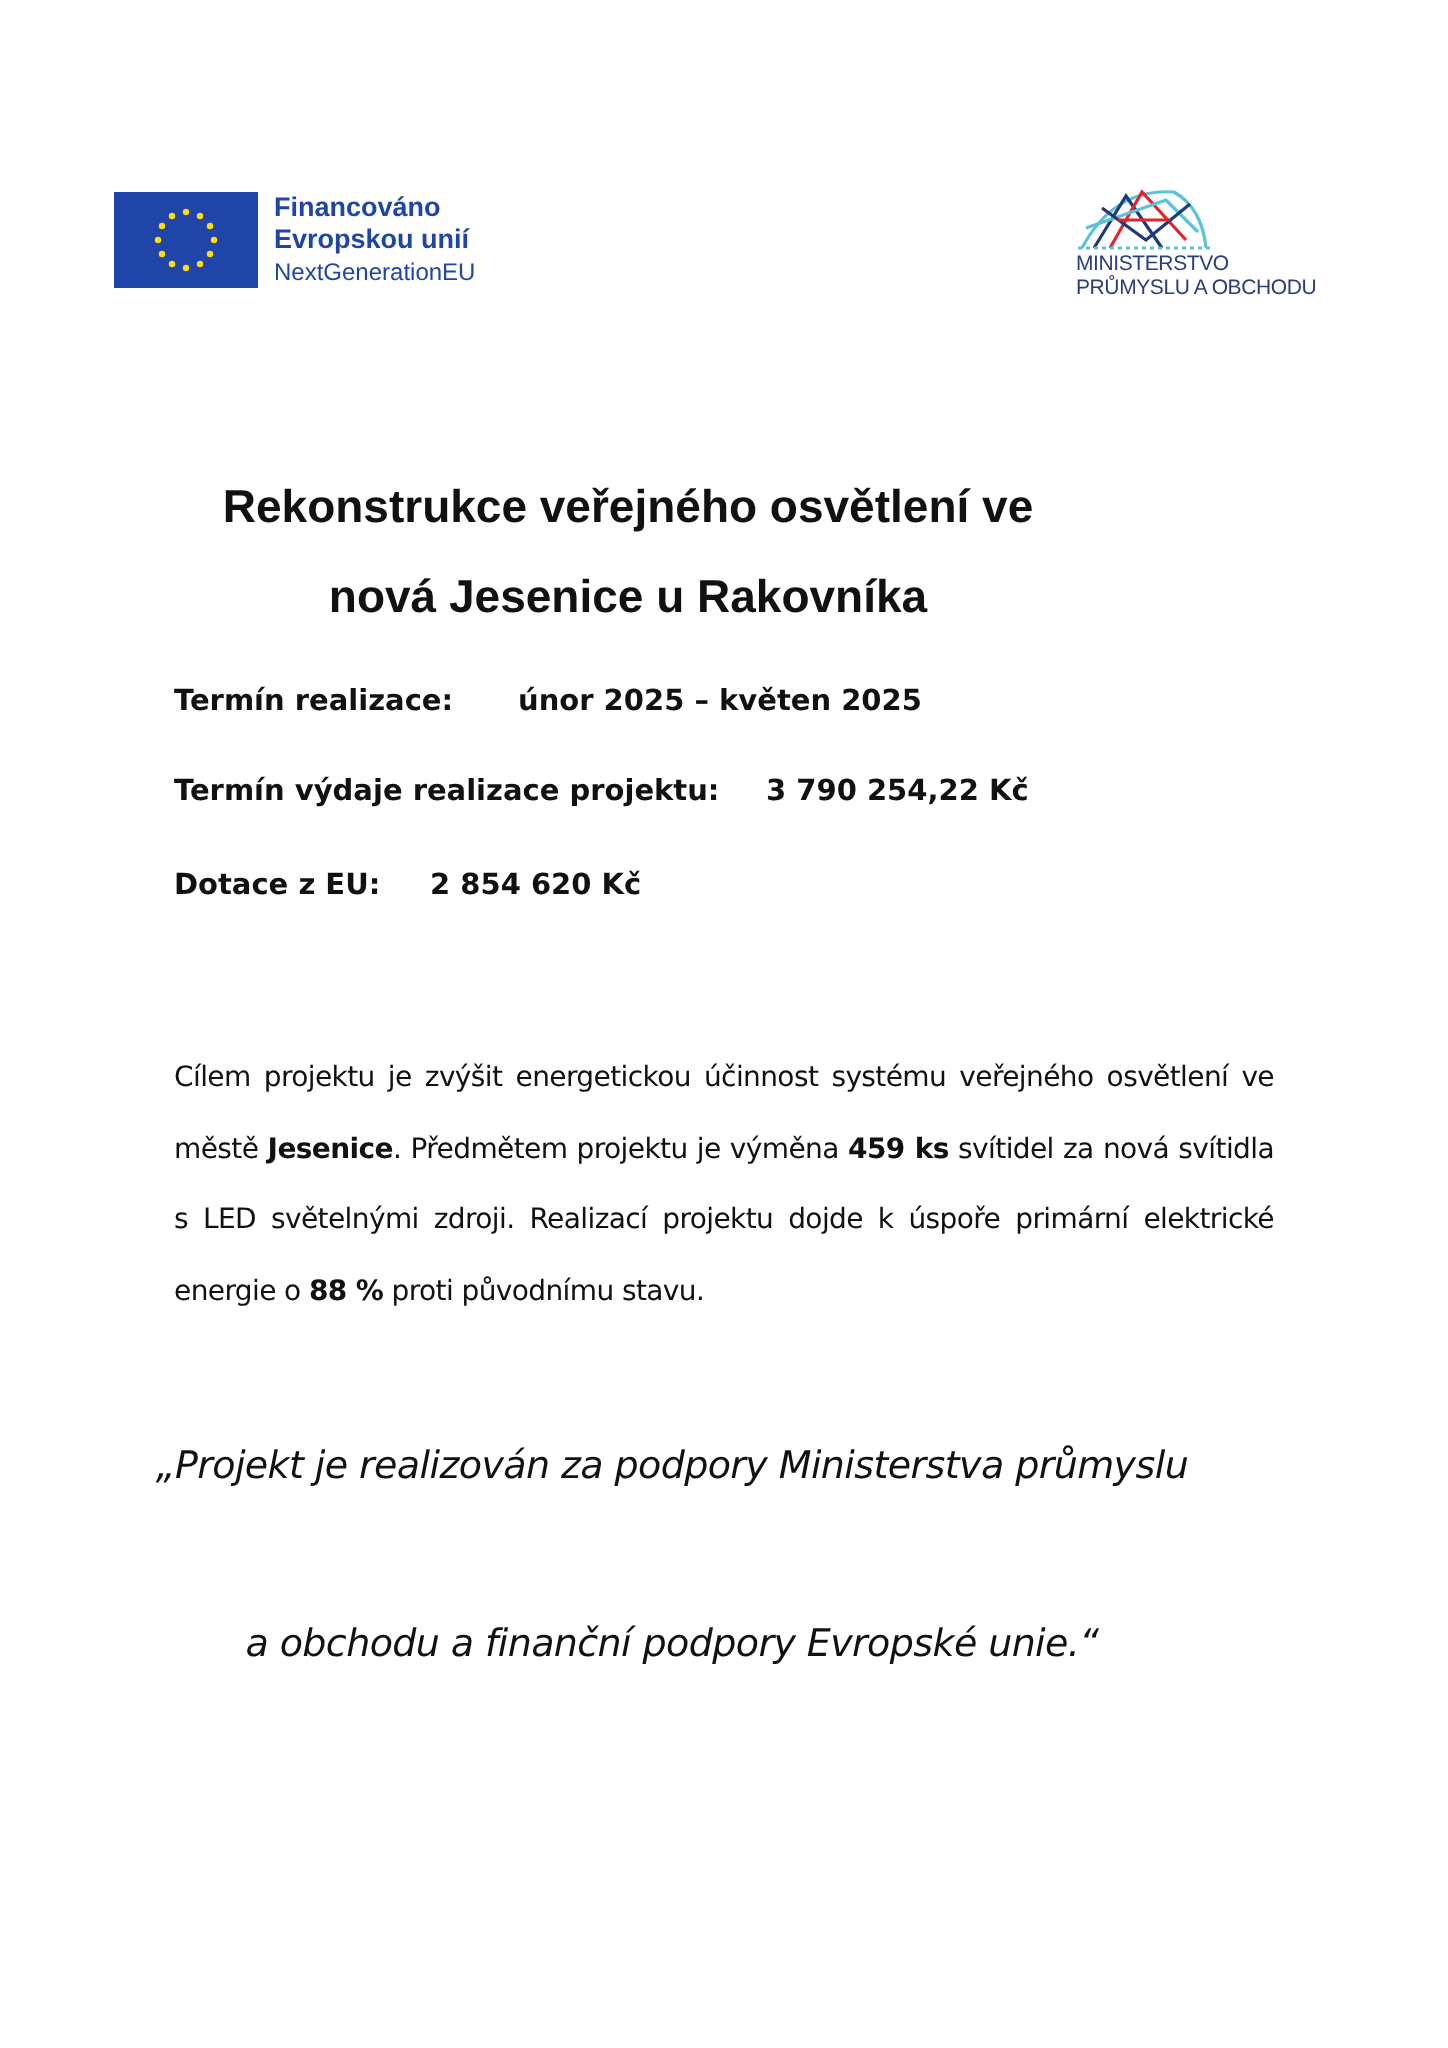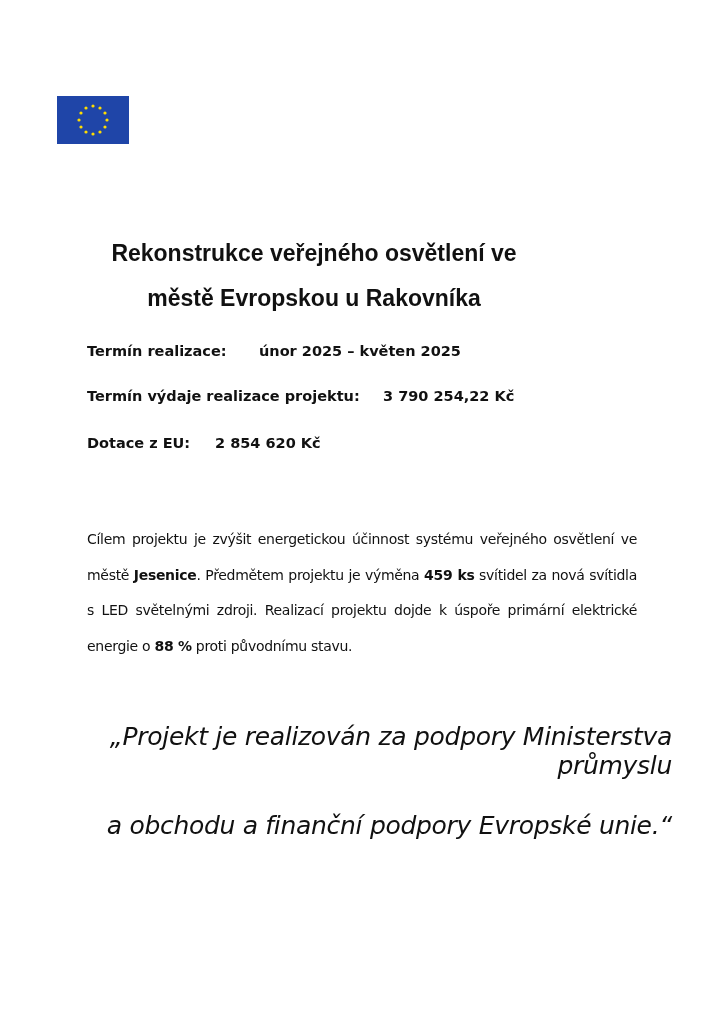--- a/index.html
+++ b/index.html
@@ -33,22 +33,22 @@
     .r3 { top: 435px; } .r3 .val { left: 128px; }
 
     .para {
       position: absolute; left: 87px; top: 522px; width: 550px;
       font-family: "DejaVu Sans", sans-serif; font-size: 14px; line-height: 35.5px; color: #111;
       text-align: justify; letter-spacing: -0.3px;
     }
     .para b { font-weight: bold; }
 
     .quote {
-      position: absolute; left: 0; width: 672px; text-align: right;
-      font-family: "DejaVu Sans", sans-serif; font-style: italic; font-size: 25px; color: #111; letter-spacing: -0.3px;
+      position: absolute; left: 0; width: 672px; text-align: center;
+      font-family: "DejaVu Sans", sans-serif; font-style: italic; font-size: 19px; color: #111; letter-spacing: -0.3px;
     }
     .quote.q1 { top: 722px; }
     .quote.q2 { top: 765px; margin-top: 46px; }
   </style>
 </head>
 <body>
 
 <div class="logo-bar">
   <div class="logo eu-logo">
     <div class="eu-flag">
@@ -63,27 +63,49 @@
           <circle cx="43" cy="36" r="1.6"></circle>
           <circle cx="36" cy="38" r="1.6"></circle>
           <circle cx="29" cy="36" r="1.6"></circle>
           <circle cx="24" cy="31" r="1.6"></circle>
           <circle cx="22" cy="24" r="1.6"></circle>
           <circle cx="24" cy="17" r="1.6"></circle>
           <circle cx="29" cy="12" r="1.6"></circle>
         </g>
       </svg>
     </div>
+    <div class="eu-text">
+      <div class="l1">Financováno</div>
+      <div class="l2">Evropskou unií</div>
+      <div class="l3">NextGenerationEU</div>
+    </div>
   </div>
 
 
+  <div class="logo mpo-logo">
+    <svg width="70" height="36" viewBox="0 0 70 36" style="position:absolute;left:2px;top:0;">
+      <g fill="none" stroke-width="1.6">
+        <path d="M4 34 Q20 4 50 6 Q64 14 66 34" stroke="#5bc2d8"></path>
+        <path d="M10 34 L26 8 L44 34" stroke="#1e3a7b"></path>
+        <path d="M18 34 L34 6 L56 30" stroke="#e3242b"></path>
+        <path d="M6 24 L46 10 L62 26" stroke="#5bc2d8"></path>
+        <path d="M14 14 L36 30 L58 12" stroke="#1e3a7b"></path>
+        <path d="M2 34 L68 34" stroke="#5bc2d8" stroke-dasharray="2,2"></path>
+        <path d="M22 20 L48 20" stroke="#e3242b"></path>
+      </g>
+    </svg>
+    <div class="mpo-text">
+      <div>MINISTERSTVO</div>
+      <div>PRŮMYSLU A OBCHODU</div>
+    </div>
+  </div>
 </div>
 
 <div class="title t1">Rekonstrukce veřejného osvětlení ve</div>
-<div class="title t2">městě Evropskou u Rakovníka</div>
+<div class="title t2">nová Jesenice u Rakovníka</div>
 
 <div class="info-row r1">
   <span>Termín realizace:</span>
   <span class="val">únor 2025 – květen 2025</span>
 </div>
 <div class="info-row r2">
   <span>Termín výdaje realizace projektu:</span>
   <span class="val">3 790 254,22 Kč</span>
 </div>
 <div class="info-row r3">

